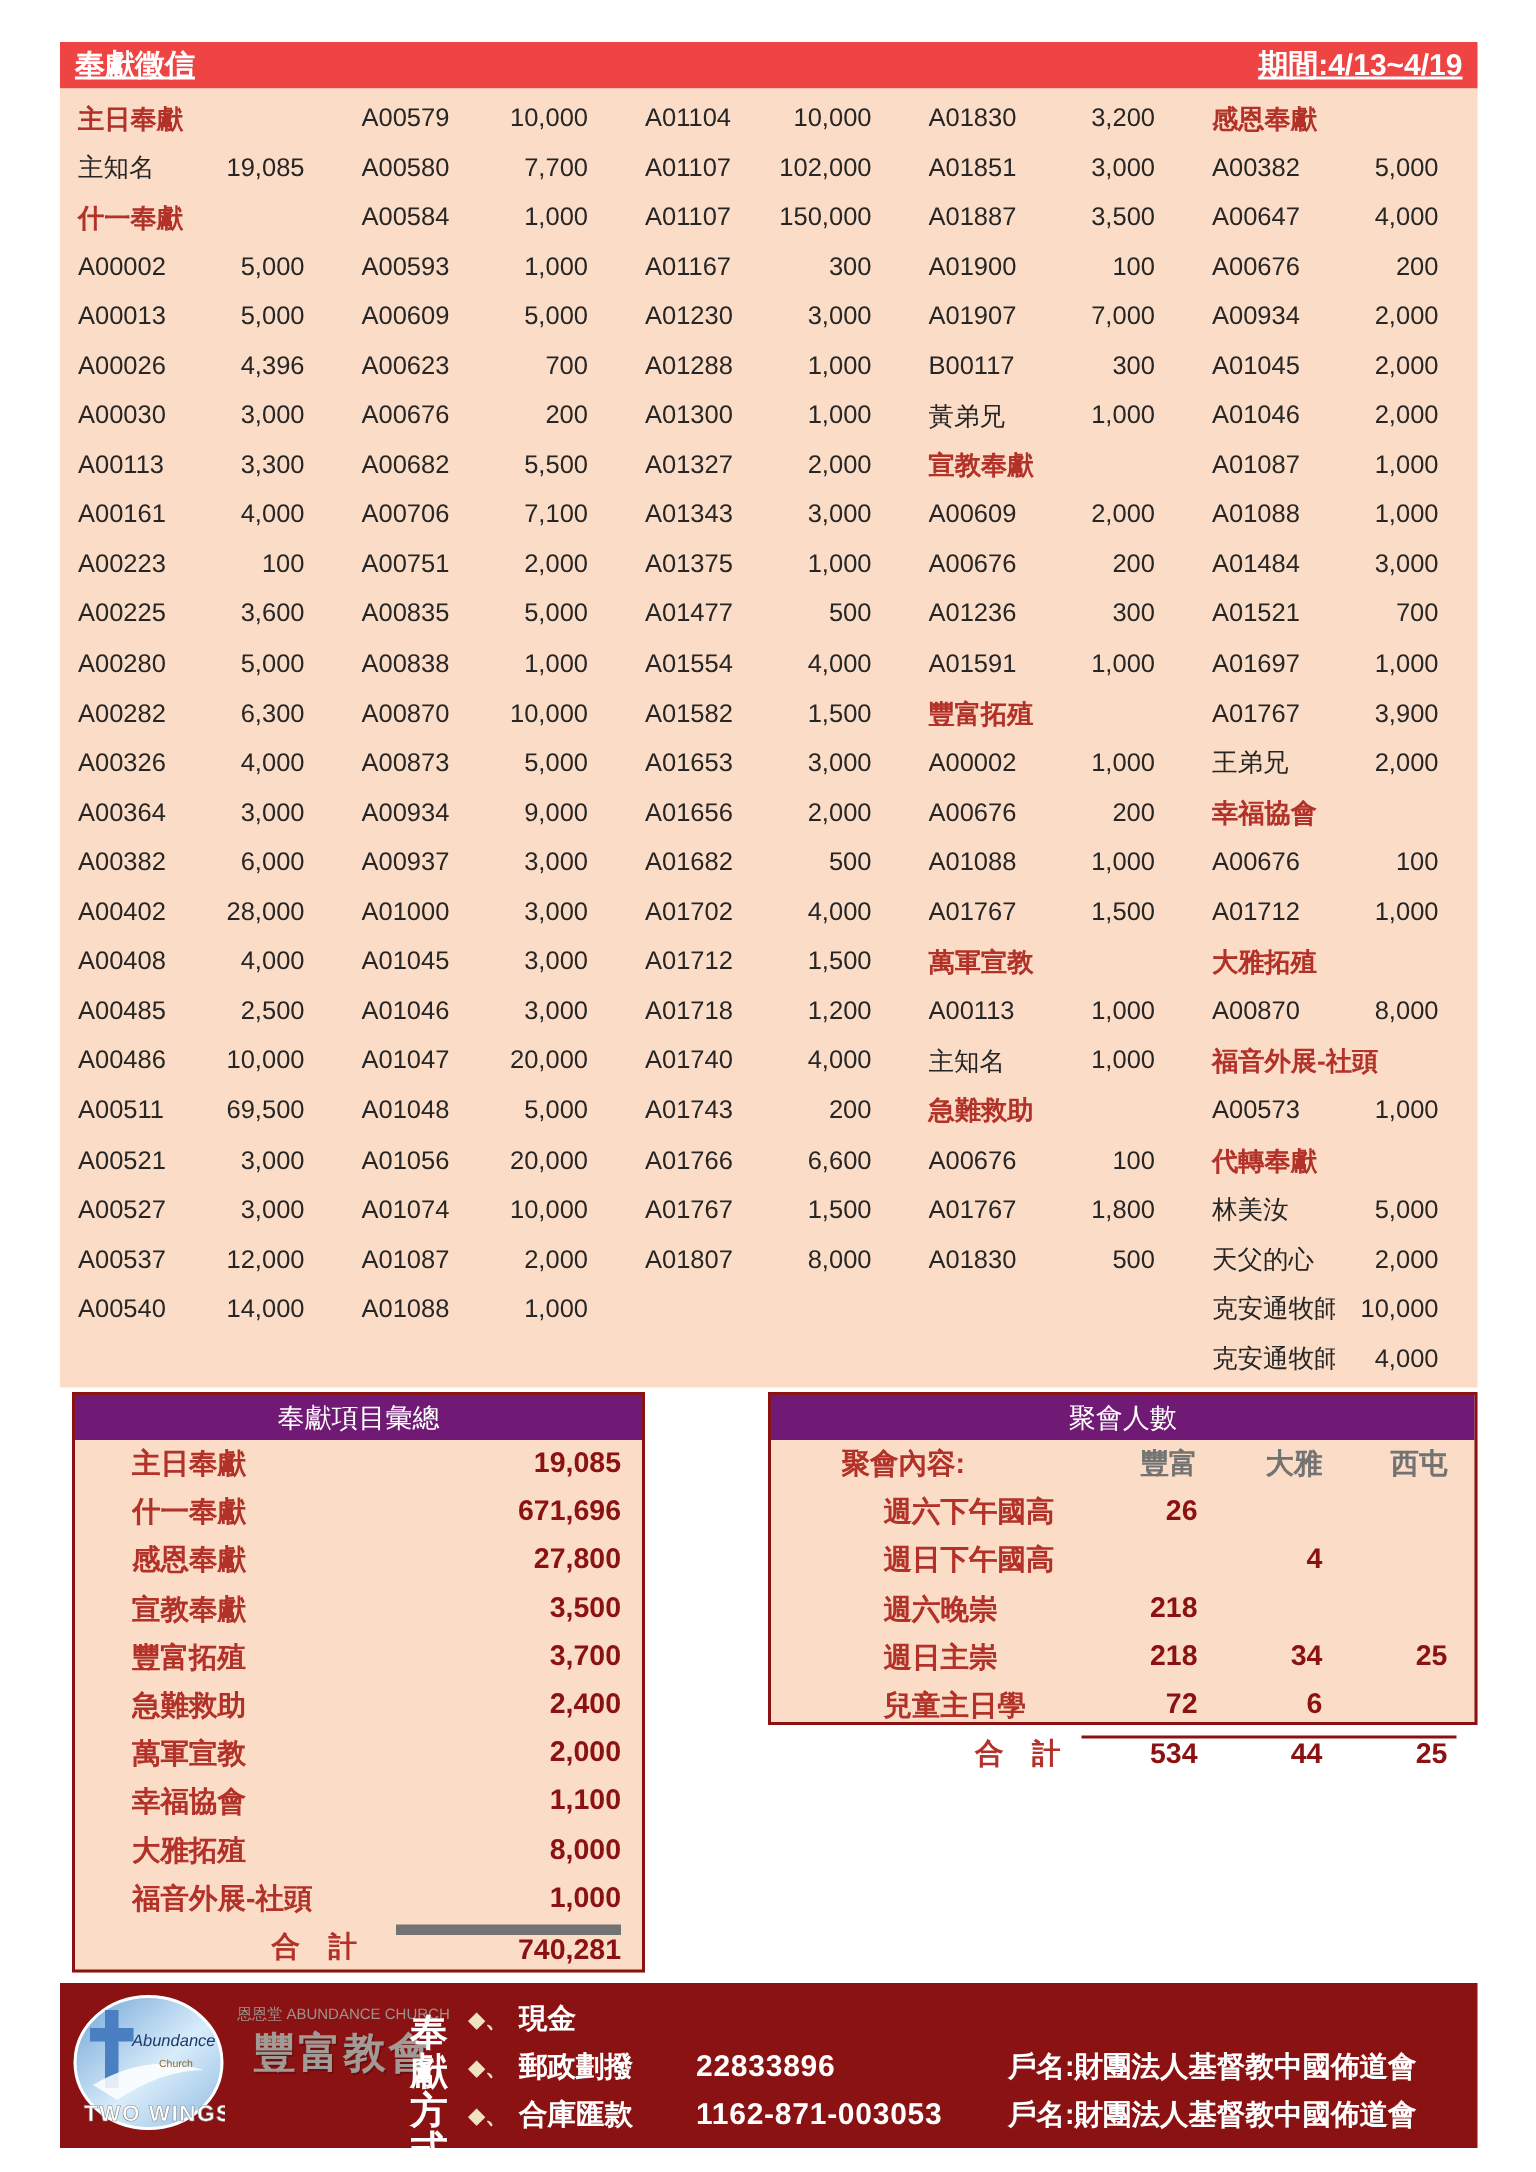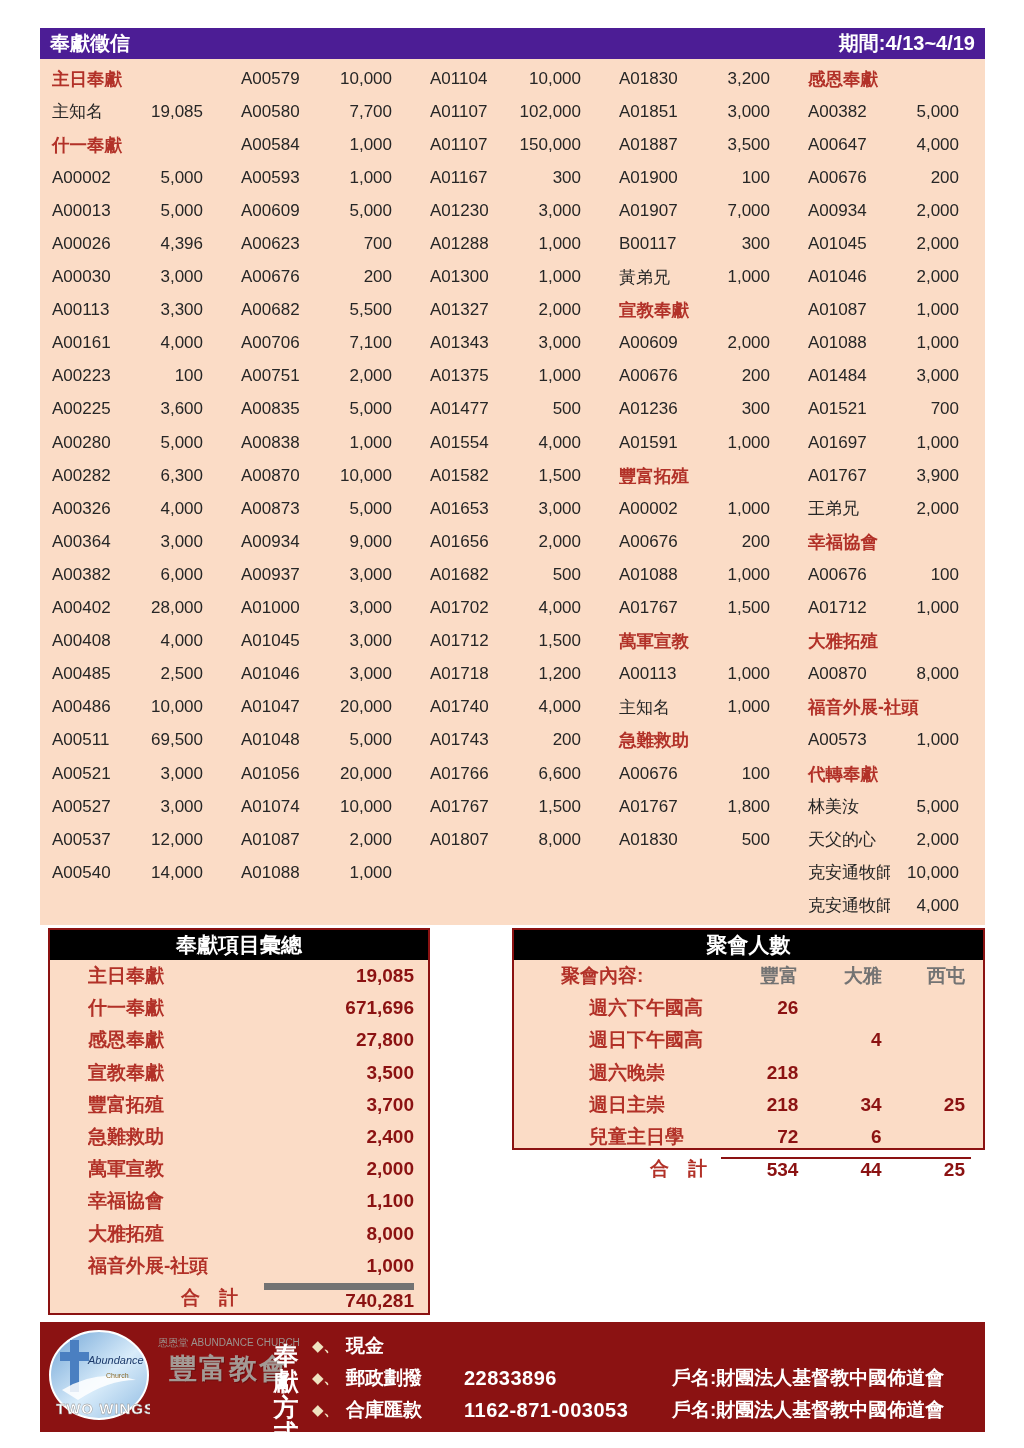--- a/index.html
+++ b/index.html
@@ -2,38 +2,38 @@
 <html><head>
 <meta charset="utf-8">
 <style>
   html,body{margin:0;padding:0;background:#ffffff;}
   .page{position:relative;width:1024px;height:1448px;background:#ffffff;overflow:hidden;
         font-family:"Liberation Sans","DejaVu Sans",sans-serif;box-sizing:border-box;}
   .page *{box-sizing:border-box;}
 
   
   .header-bar{position:absolute;left:40px;top:28px;width:945px;height:31px;
-      background:#4c1d95;color:#fff;display:flex;justify-content:space-between;
-      align-items:center;padding:0 10px;font-weight:bold;font-size:20px;}
+      background:#ef4444;color:#fff;display:flex;justify-content:space-between;
+      align-items:center;padding:0 10px;font-weight:bold;font-size:20px;text-decoration:underline;}
 
   
   .don-table{position:absolute;left:40px;top:59px;width:945px;height:866px;
       background:#FBDCC6;display:flex;padding-top:3px;}
   .don-col{width:189px;}
   .don-row{height:33.1px;display:flex;align-items:center;
       padding-left:12px;padding-right:26px;font-size:17px;color:#262626;}
   .don-row .code{flex:0 0 82px;white-space:nowrap;overflow:hidden;}
   .don-row .amt{flex:1;text-align:right;white-space:nowrap;}
   .don-row.cat{color:#B23128;font-weight:bold;font-size:17.5px;white-space:nowrap;overflow:hidden;}
 
   
   .sum-table{position:absolute;left:48px;top:928px;width:382px;height:387px;
       background:#FBDCC6;border:2px solid #8B1212;}
-  .box-header{background:#000000;color:#fff;height:30px;display:flex;align-items:center;
-      justify-content:center;font-weight:bold;font-size:21px;}
+  .box-header{background:#701a75;color:#fff;height:30px;display:flex;align-items:center;
+      justify-content:center;font-weight:normal;font-size:18px;}
   .sum-row{display:flex;align-items:center;height:32.2px;padding:0 14px 0 38px;font-size:19px;}
   .sum-label{flex:1;color:#B23128;font-weight:bold;white-space:nowrap;overflow:hidden;max-width:160px;}
   .sum-val{width:150px;margin-left:auto;text-align:right;color:#8B1212;font-weight:bold;}
   .sum-row.total .sum-label{max-width:none;text-align:right;padding-right:26px;color:#B23128;}
   .sum-row.total .sum-val{border-top:7px solid #737373;}
 
   
   .att-table{position:absolute;left:512px;top:928px;width:473px;height:222px;
       background:#FBDCC6;border:2px solid #8B1212;}
   .att-row{display:flex;align-items:center;height:32.2px;padding:0 12px 0 8px;font-size:19px;}

